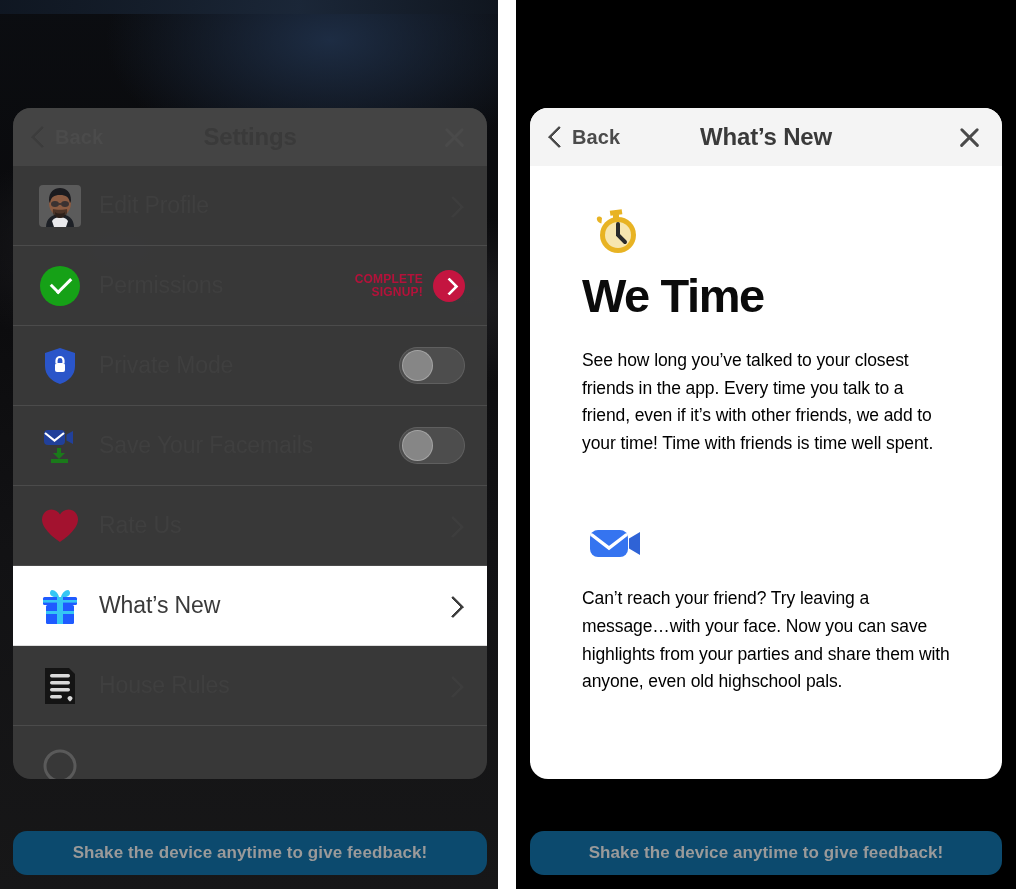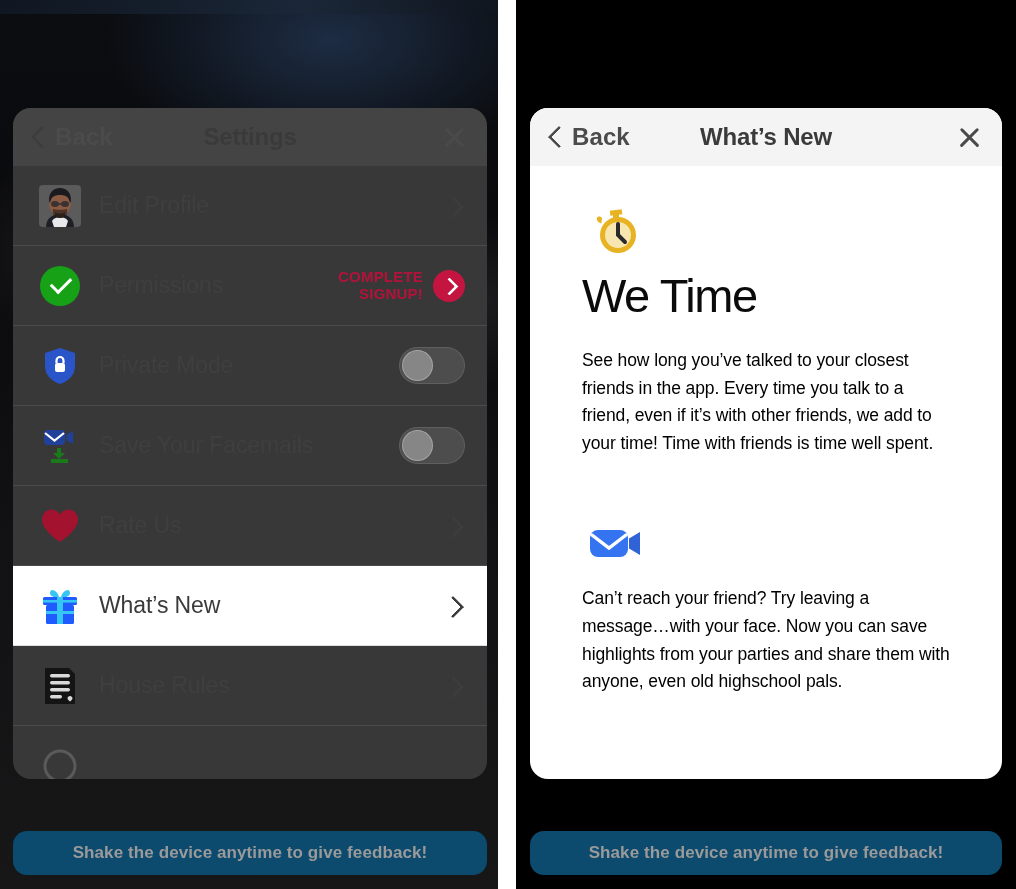--- a/index.html
+++ b/index.html
@@ -69,21 +69,21 @@
   .chev-back::before {
     content:""; position:absolute; left:3px; top:4px;
     width:13px; height:13px;
     border-left: 3.2px solid #4a4a4a;
     border-bottom: 3.2px solid #4a4a4a;
     transform: rotate(45deg);
     border-radius: 1px;
   }
   .nav-left .chev-back::before { border-color:#3c3c3c; }
   .nav-back-label {
-    font-size: 24px; font-weight: 700; color: #4b4b4b; letter-spacing: .1px;
+    font-size: 20px; font-weight: 700; color: #4b4b4b; letter-spacing: .1px;
   }
   .nav-title {
     position:absolute; left:0; right:0; top:0; height:58px;
     display:flex; align-items:center; justify-content:center;
     font-size: 24px; font-weight: 800; color: #3a3a3a; letter-spacing: -0.2px;
     pointer-events:none;
   }
   .nav-close {
     margin-left:auto; position:relative; z-index:2;
     width: 30px; height: 30px; cursor: pointer;
@@ -126,21 +126,21 @@
     content:""; position:absolute; left:0; top:1px;
     width:13px; height:13px;
     border-top: 3.2px solid #3d3d3d;
     border-right: 3.2px solid #3d3d3d;
     transform: rotate(45deg);
     border-radius:1px;
   }
 
   .badge-wrap { display:flex; align-items:center; gap:10px; }
   .badge-text {
-    font-size: 15px; font-weight: 800; line-height: 1.08;
+    font-size: 12px; font-weight: 800; line-height: 1.08;
     color: #b3123a; text-align: right; letter-spacing: .2px;
   }
   .badge-circle {
     width: 32px; height: 32px; border-radius: 50%;
     background: #c41540; position: relative; flex:none;
   }
   .badge-circle::before {
     content:""; position:absolute; left:10px; top:10px;
     width:10px;height:10px;
     border-top:3px solid #fff; border-right:3px solid #fff;
@@ -192,21 +192,21 @@
     overflow: hidden;
     position: relative;
   }
   .wn-icon-box {
     width: 68px; height: 62px;
     background: #fff; border-radius: 14px;
     display:flex; align-items:center; justify-content:center;
     margin-bottom: 10px;
   }
   .wn-title {
-    font-size: 47px; font-weight: 400; color: #0b0b0b;
+    font-size: 47px; font-weight: 700; color: #0b0b0b;
     letter-spacing: -1.4px; line-height: 1.04;
     margin-bottom: 26px;
   }
   .wn-text {
     font-size: 17.5px; line-height: 1.58; color: #000000;
     letter-spacing: -0.1px;
     max-width: 368px;
   }
   .wn-section + .wn-section { margin-top: 56px; }
 </style>

